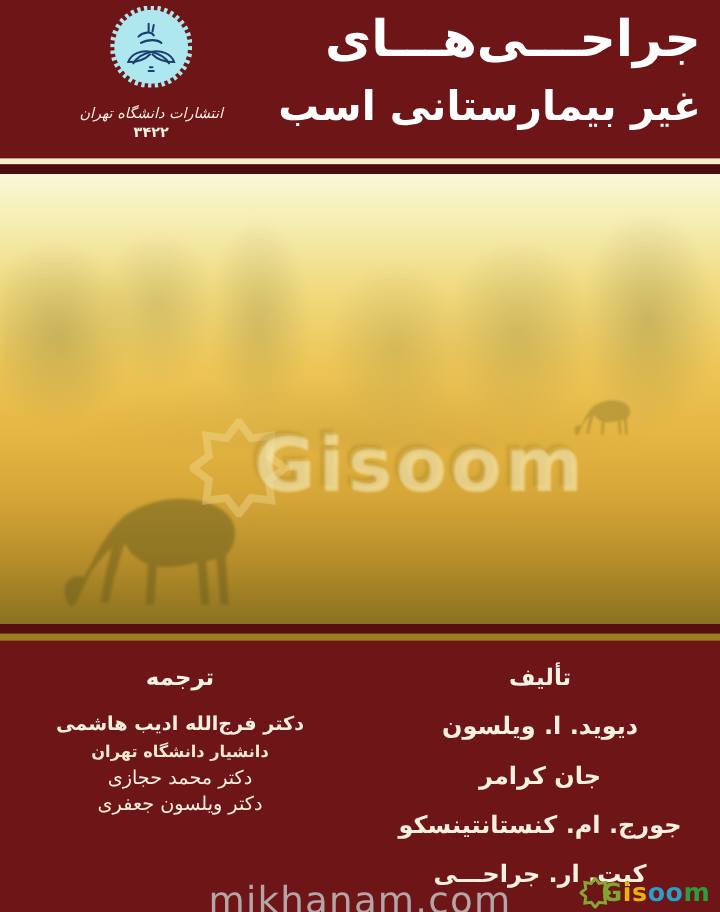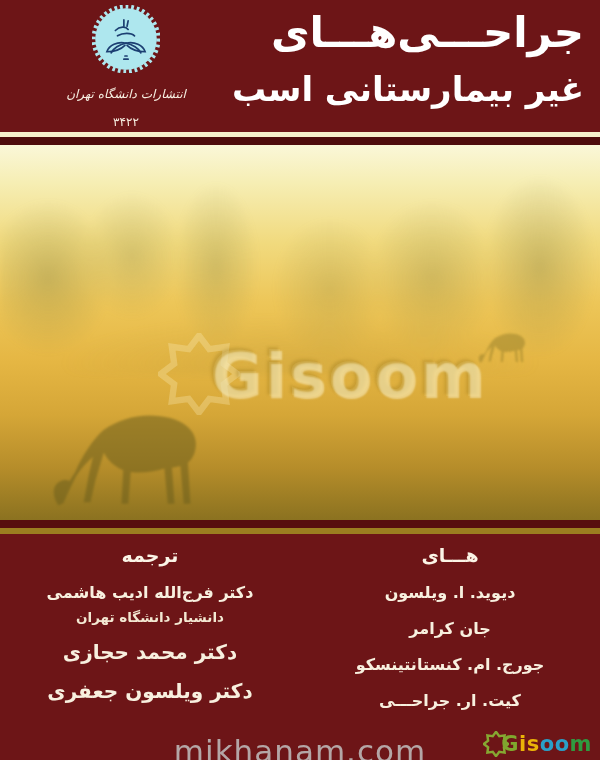--- a/index.html
+++ b/index.html
@@ -16,21 +16,21 @@
   }
   .logo-block {
     position:absolute; left:60px; top:5px; width:132px; text-align:center;
   }
   .uot-emblem { display:inline-block; }
   .publisher-name {
     direction:rtl; color:#f7efe2; font-size:12px; margin-top:10px;
     font-style:italic; letter-spacing:0.5px; white-space:nowrap;
   }
   .publisher-code {
-    color:#f7efe2; font-size:12px; font-weight:normal; letter-spacing:3px; margin-top:14px;text-align:center;
+    color:#f7efe2; font-size:12px; font-weight:bold; letter-spacing:3px; margin-top:2px;text-align:center;
   }
   .title-block {
     position:absolute; top:2px; right:16px; direction:rtl; color:#ffffff;
   }
   .title-line1 { font-size:42px; font-weight:bold; line-height:62px; white-space:nowrap; }
   .title-line2 { font-size:34px; font-weight:bold; line-height:50px; white-space:nowrap; }
 
   
   .stripe-cream-top   { position:absolute; top:132px; left:0; width:600px; height:5px;  background:#f6f0cb; }
   .stripe-maroon-top  { position:absolute; top:137px; left:0; width:600px; height:8px;  background:#4e0c0c; }
@@ -51,46 +51,46 @@
       radial-gradient(ellipse 80px 100px at 55% 60%, rgba(150,140,70,0.28), rgba(150,140,70,0) 70%),
       radial-gradient(ellipse 90px 110px at 72% 55%, rgba(145,138,72,0.33), rgba(145,138,72,0) 70%),
       radial-gradient(ellipse 80px 130px at 90% 50%, rgba(140,132,68,0.38), rgba(140,132,68,0) 70%),
       radial-gradient(ellipse 300px 60px at 50% 95%, rgba(180,150,60,0.25), rgba(180,150,60,0) 80%);
     filter:blur(3px);
   }
   .horse-large { position:absolute; left:45px;  top:230px; opacity:0.52; filter:blur(1.2px); }
   .horse-small { position:absolute; left:476px; top:176px; opacity:0.45; filter:blur(0.8px); }
 
   .wm-center {
-    position:absolute; left:158px; top:188px; display:flex; align-items:center;
+    position:absolute; left:158px; top:204px; display:flex; align-items:flex-start;
     pointer-events:none;
   }
   .wm-star { flex:0 0 auto; }
   .wm-text {
     margin-left:-30px; font-size:62px; font-weight:bold; letter-spacing:3px;
     color:rgba(250,235,160,0.14);
     text-shadow:2px 2px 2px rgba(255,250,215,0.50), -2px -2px 3px rgba(125,95,15,0.22);
   }
 
   
   .stripe-maroon-bottom { position:absolute; top:520px; left:0; width:600px; height:8px; background:#570e0e; }
   .stripe-gold-bottom   { position:absolute; top:528px; left:0; width:600px; height:6px; background:#9b7e20; }
 
   
   .footer {
     position:absolute; top:534px; left:0; width:600px; height:226px;
     background:#6d1517; color:#f8f0df;
   }
   .credits { display:flex; width:100%; }
-  .col { width:50%; text-align:center; direction:rtl; padding-top:10px; }
+  .col { width:50%; text-align:center; direction:rtl; padding-top:20px; }
   .col-heading { font-size:19px; font-weight:bold; color:#fbf4e6; }
-  .authors .name { font-size:16px; font-weight:bold; margin-top:17px; white-space:nowrap; }
+  .authors .name { font-size:20px; font-weight:bold; margin-top:17px; white-space:nowrap; }
   .translators .lead-name { font-size:16px; font-weight:bold; margin-top:17px; white-space:nowrap; }
   .translators .affiliation { font-size:13.5px; font-weight:bold; margin-top:7px; color:#f3e8d2; }
-  .translators .name { font-size:20px; font-weight:bold; margin-top:15px; white-space:nowrap; }
+  .translators .name { font-size:16px; font-weight:normal; margin-top:3px; white-space:nowrap; }
 
   .site-watermark {
     position:absolute; bottom:-9px; left:0; width:600px; text-align:center;
     font-size:31px; color:#b4a6a6; letter-spacing:1px;
   }
   .gisoom-logo {
     position:absolute; right:8px; bottom:3px; display:flex; align-items:center;
     font-weight:bold; font-size:21px; letter-spacing:0.5px;
   }
   .gisoom-logo .star { margin-right:-8px; }
@@ -167,21 +167,21 @@
 
       <div class="col translators">
         <div class="col-heading">ترجمه</div>
         <div class="lead-name">دکتر فرج‌الله ادیب هاشمی</div>
         <div class="affiliation">دانشیار دانشگاه تهران</div>
         <div class="name">دکتر محمد حجازی</div>
         <div class="name">دکتر ویلسون جعفری</div>
       </div>
 
       <div class="col authors">
-        <div class="col-heading">هـــای</div>
+        <div class="col-heading">تألیف</div>
         <div class="name">دیوید. ا. ویلسون</div>
         <div class="name">جان کرامر</div>
         <div class="name">جورج. ام. کنستانتینسکو</div>
         <div class="name">کیت. ار. جراحـــی</div>
       </div>
 
     </div>
 
     <div class="site-watermark">mikhanam.com</div>
 

